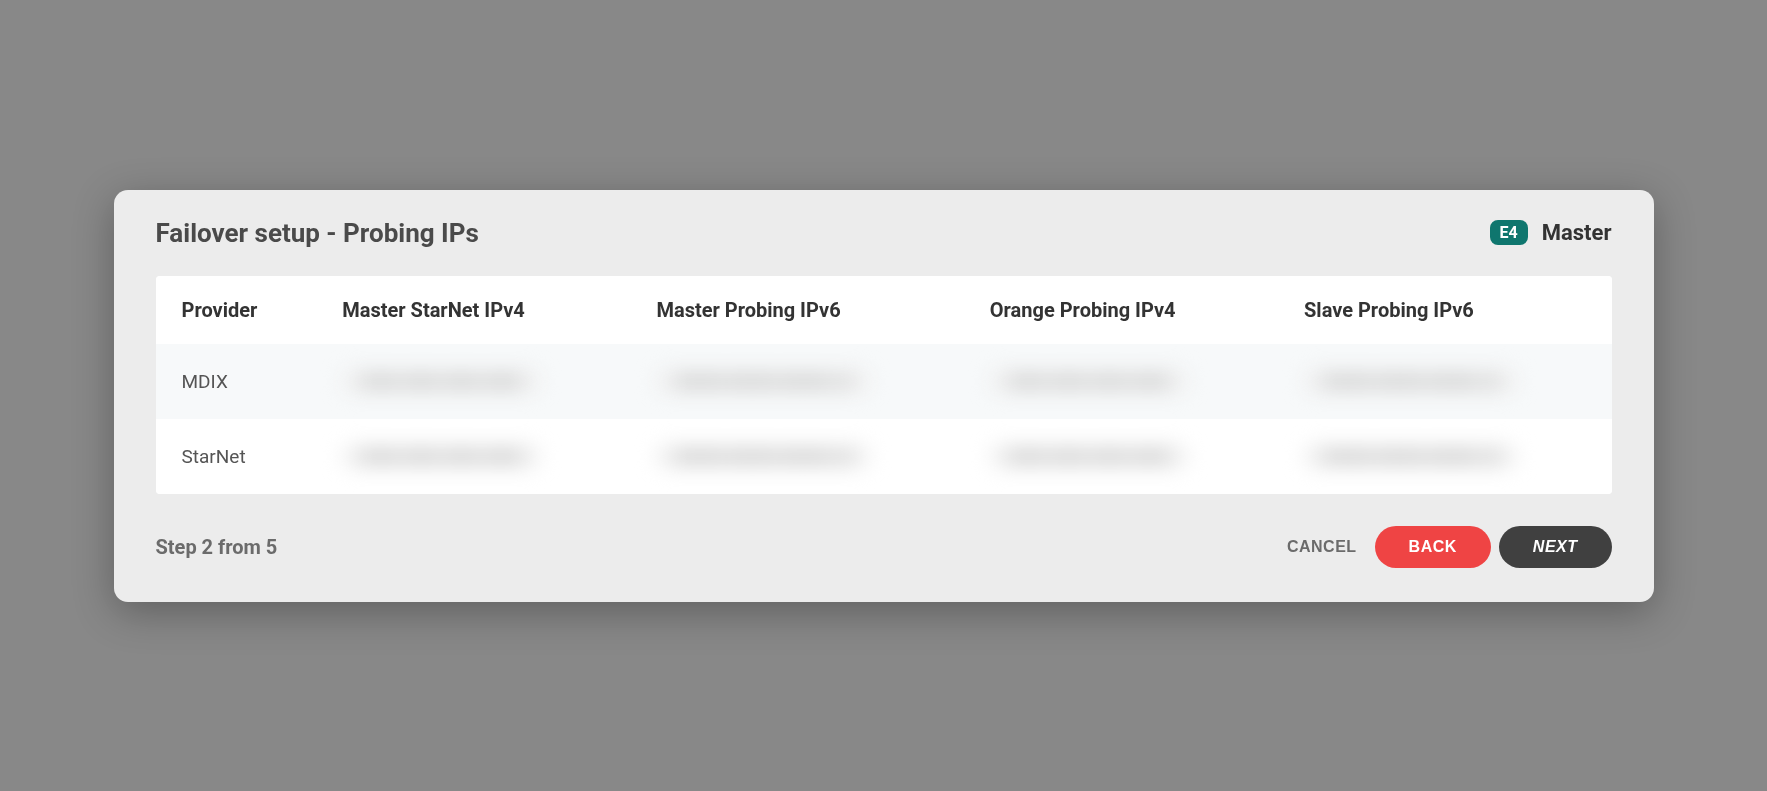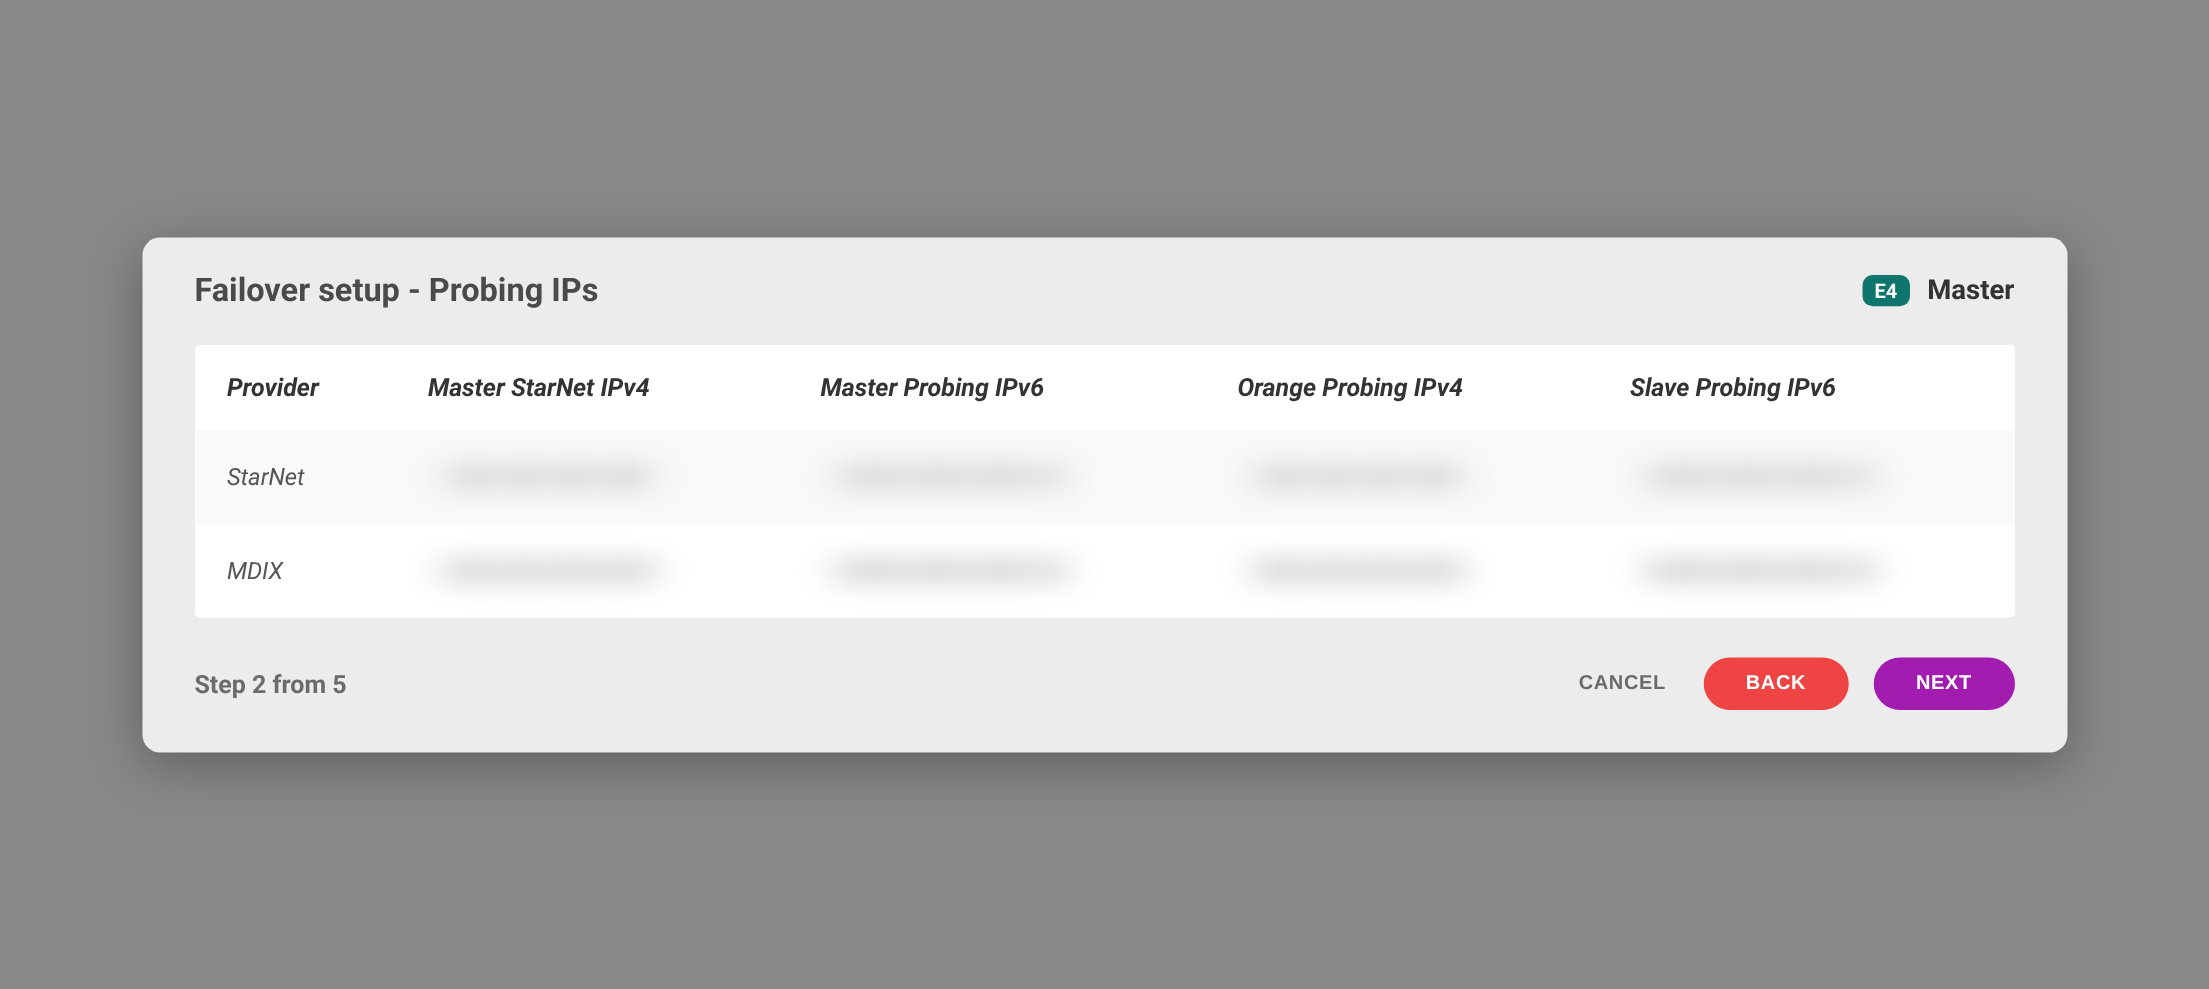--- a/index.html
+++ b/index.html
@@ -70,21 +70,20 @@
   }
   .banner-text {
     font-size: 20px;
     font-weight: 400;
   }
   .table-wrap {
     background: #fff;
     border-radius: 4px;
     overflow: hidden;
     margin-bottom: 32px;
-    font-style: italic;
   }
   table {
     width: 100%;
     border-collapse: collapse;
   }
   thead th {
     text-align: left;
     font-size: 20px;
     font-weight: 700;
     color: #333;
@@ -115,21 +114,21 @@
     justify-content: space-between;
   }
   .step-indicator {
     font-size: 20px;
     font-weight: 700;
     color: #6b6b6b;
   }
   .buttons {
     display: flex;
     align-items: center;
-    gap: 20px;
+    gap: 8px;
   }
   .btn {
     border: none;
     cursor: pointer;
     font-size: 16px;
     font-weight: 700;
     letter-spacing: 0.5px;
     border-radius: 24px;
     padding: 12px 34px;
     text-transform: uppercase;
@@ -137,22 +136,23 @@
   .btn-cancel {
     background: transparent;
     color: #6b6b6b;
     padding: 12px 10px;
   }
   .btn-back {
     background: #ef4444;
     color: #fff;
   }
   .btn-next {
-    background: #a21caf;
-    color: #fff;
+    background: #404040;
+    color: #fff;
+    font-style: italic;
   }
 </style>
 </head>
 <body>
 
 <div class="modal">
 
   <div class="modal-header">
     <h1 class="modal-title">Failover setup - Probing IPs</h1>
     <div class="header-right">
@@ -168,28 +168,28 @@
         <tr>
           <th>Provider</th>
           <th>Master StarNet IPv4</th>
           <th>Master Probing IPv6</th>
           <th>Orange Probing IPv4</th>
           <th>Slave Probing IPv6</th>
         </tr>
       </thead>
       <tbody>
         <tr>
-          <td>StarNet</td>
+          <td>MDIX</td>
           <td><span class="blur-cell">XXX.XXX.XXX.XXX</span></td>
           <td><span class="blur-cell">XXXX:XXXX:XXXX::X</span></td>
           <td><span class="blur-cell">XXX.XXX.XXX.XXX</span></td>
           <td><span class="blur-cell">XXXX:XXXX:XXXX::X</span></td>
         </tr>
         <tr>
-          <td>MDIX</td>
+          <td>StarNet</td>
           <td><span class="blur-cell">XXX.XXX.XXX.XXX</span></td>
           <td><span class="blur-cell">XXXX:XXXX:XXXX::X</span></td>
           <td><span class="blur-cell">XXX.XXX.XXX.XXX</span></td>
           <td><span class="blur-cell">XXXX:XXXX:XXXX::X</span></td>
         </tr>
       </tbody>
     </table>
   </div>
 
   <div class="footer">

